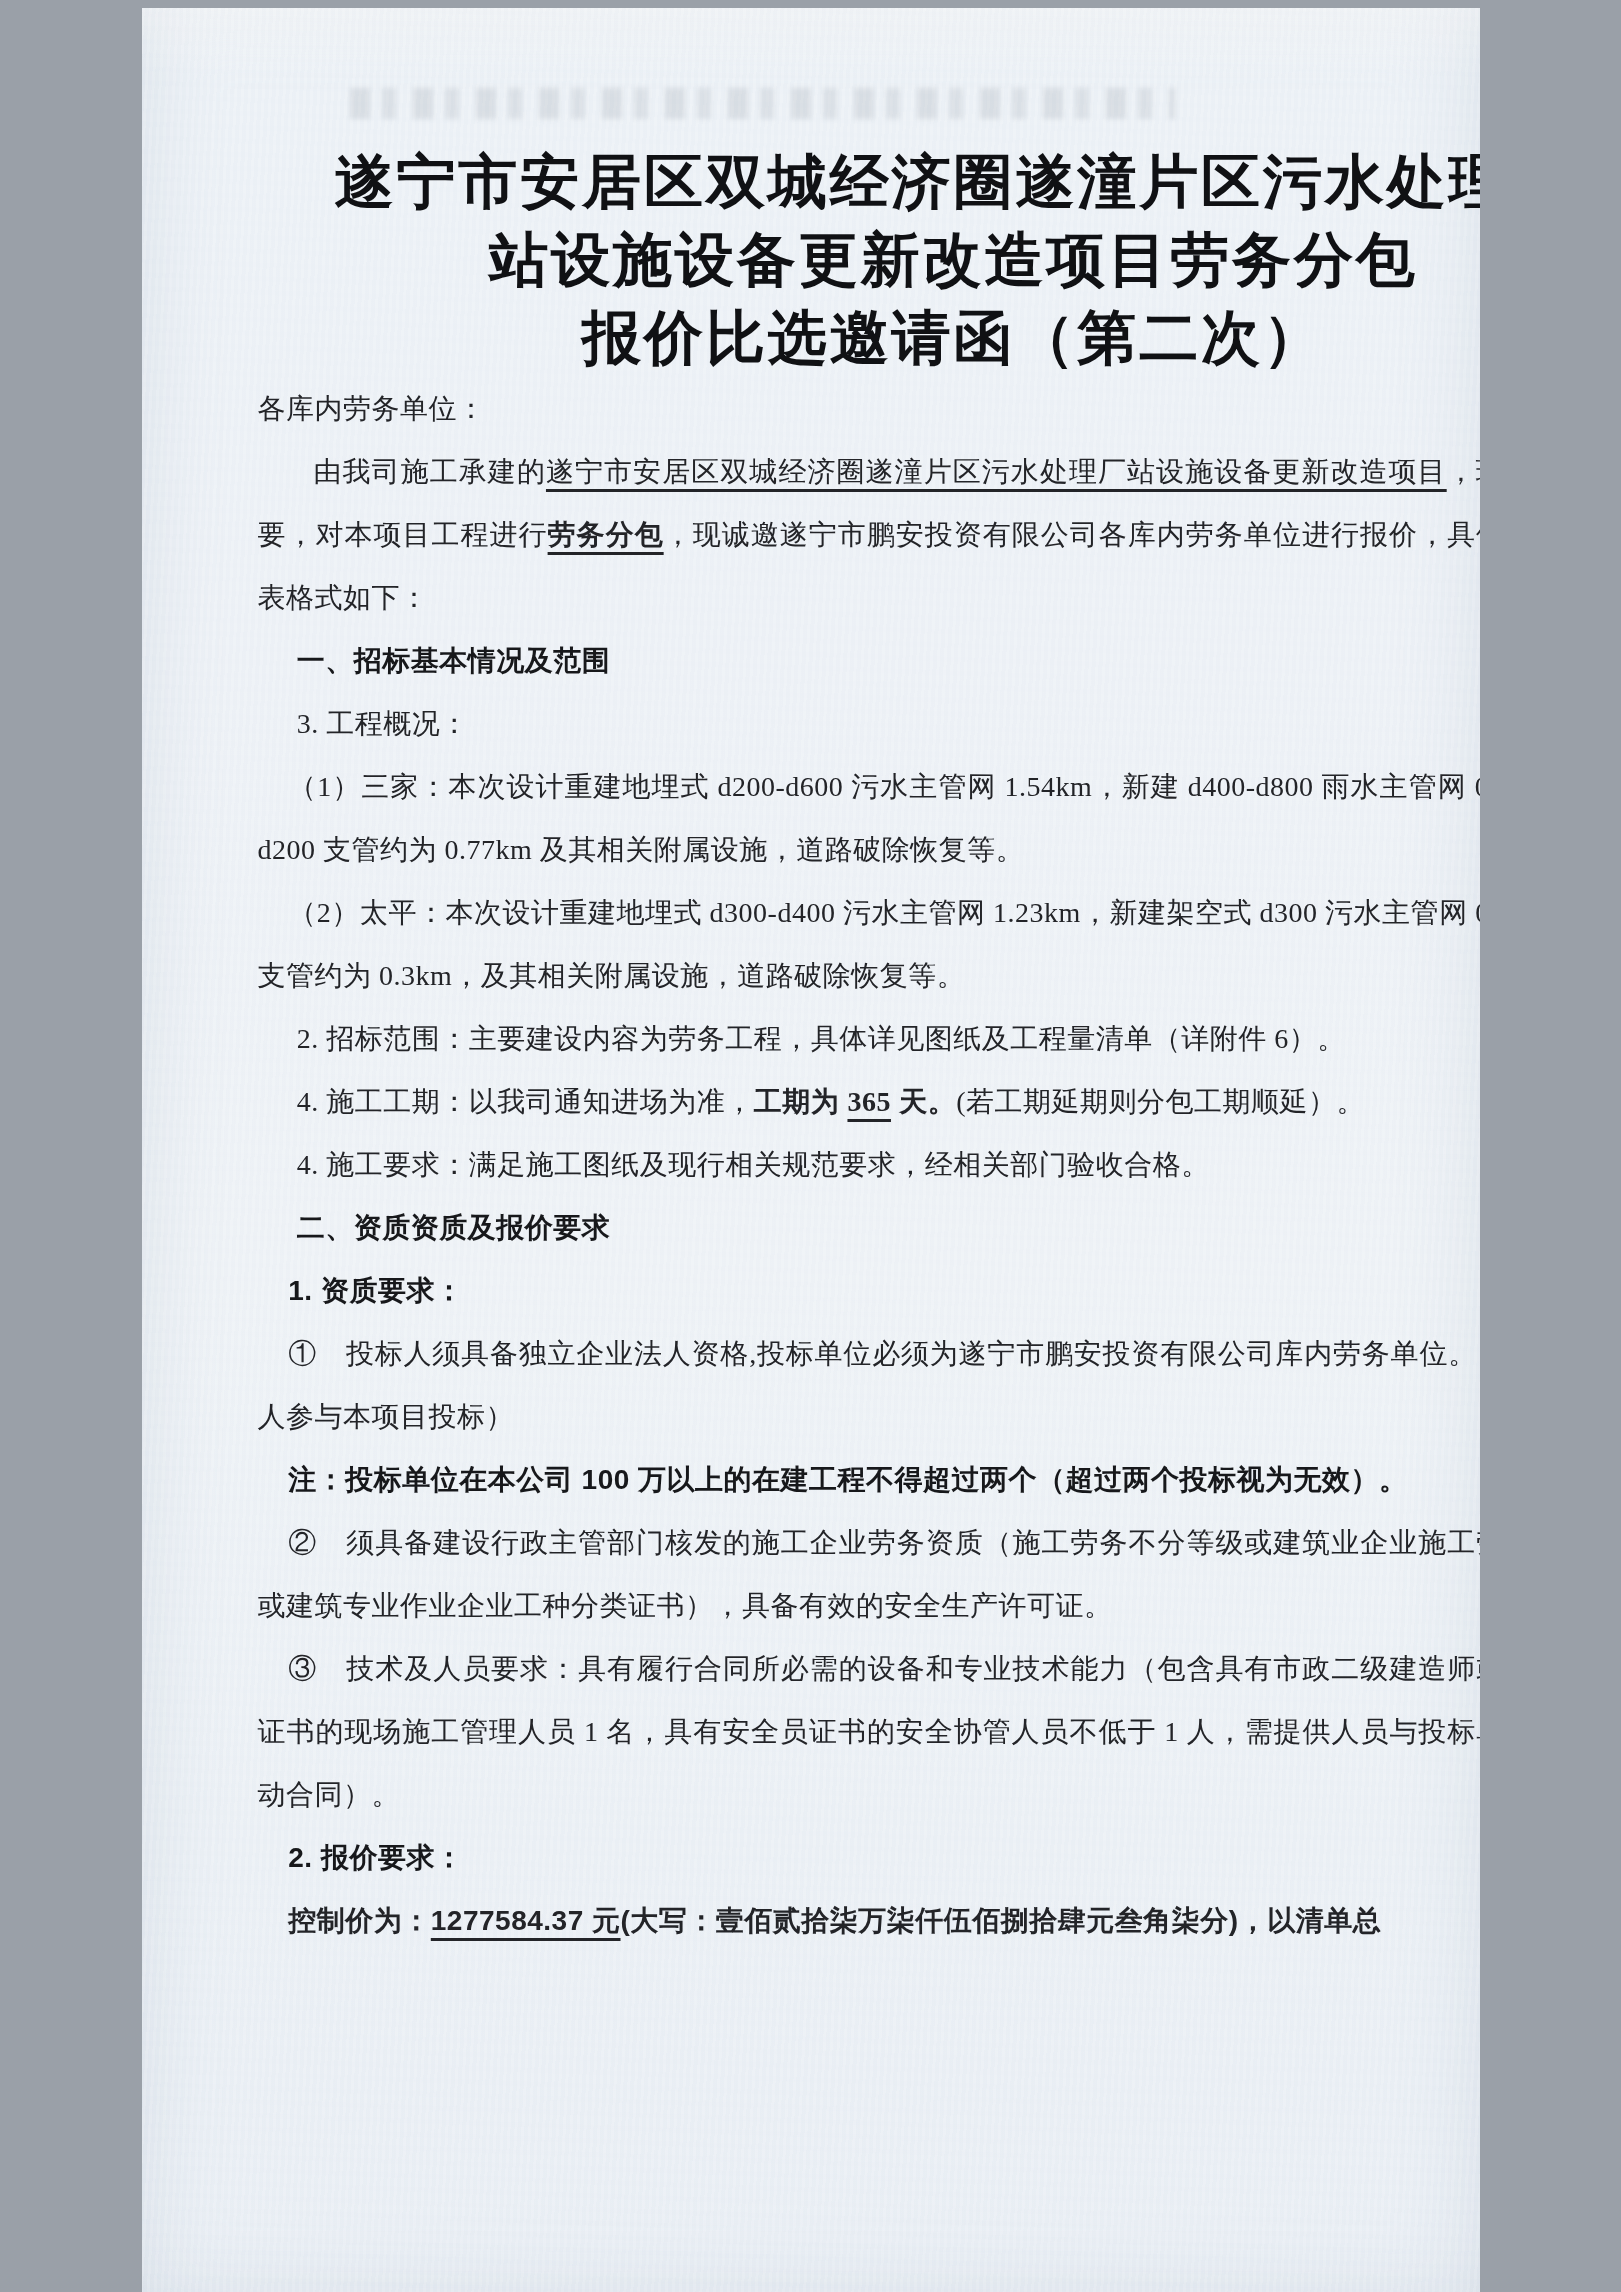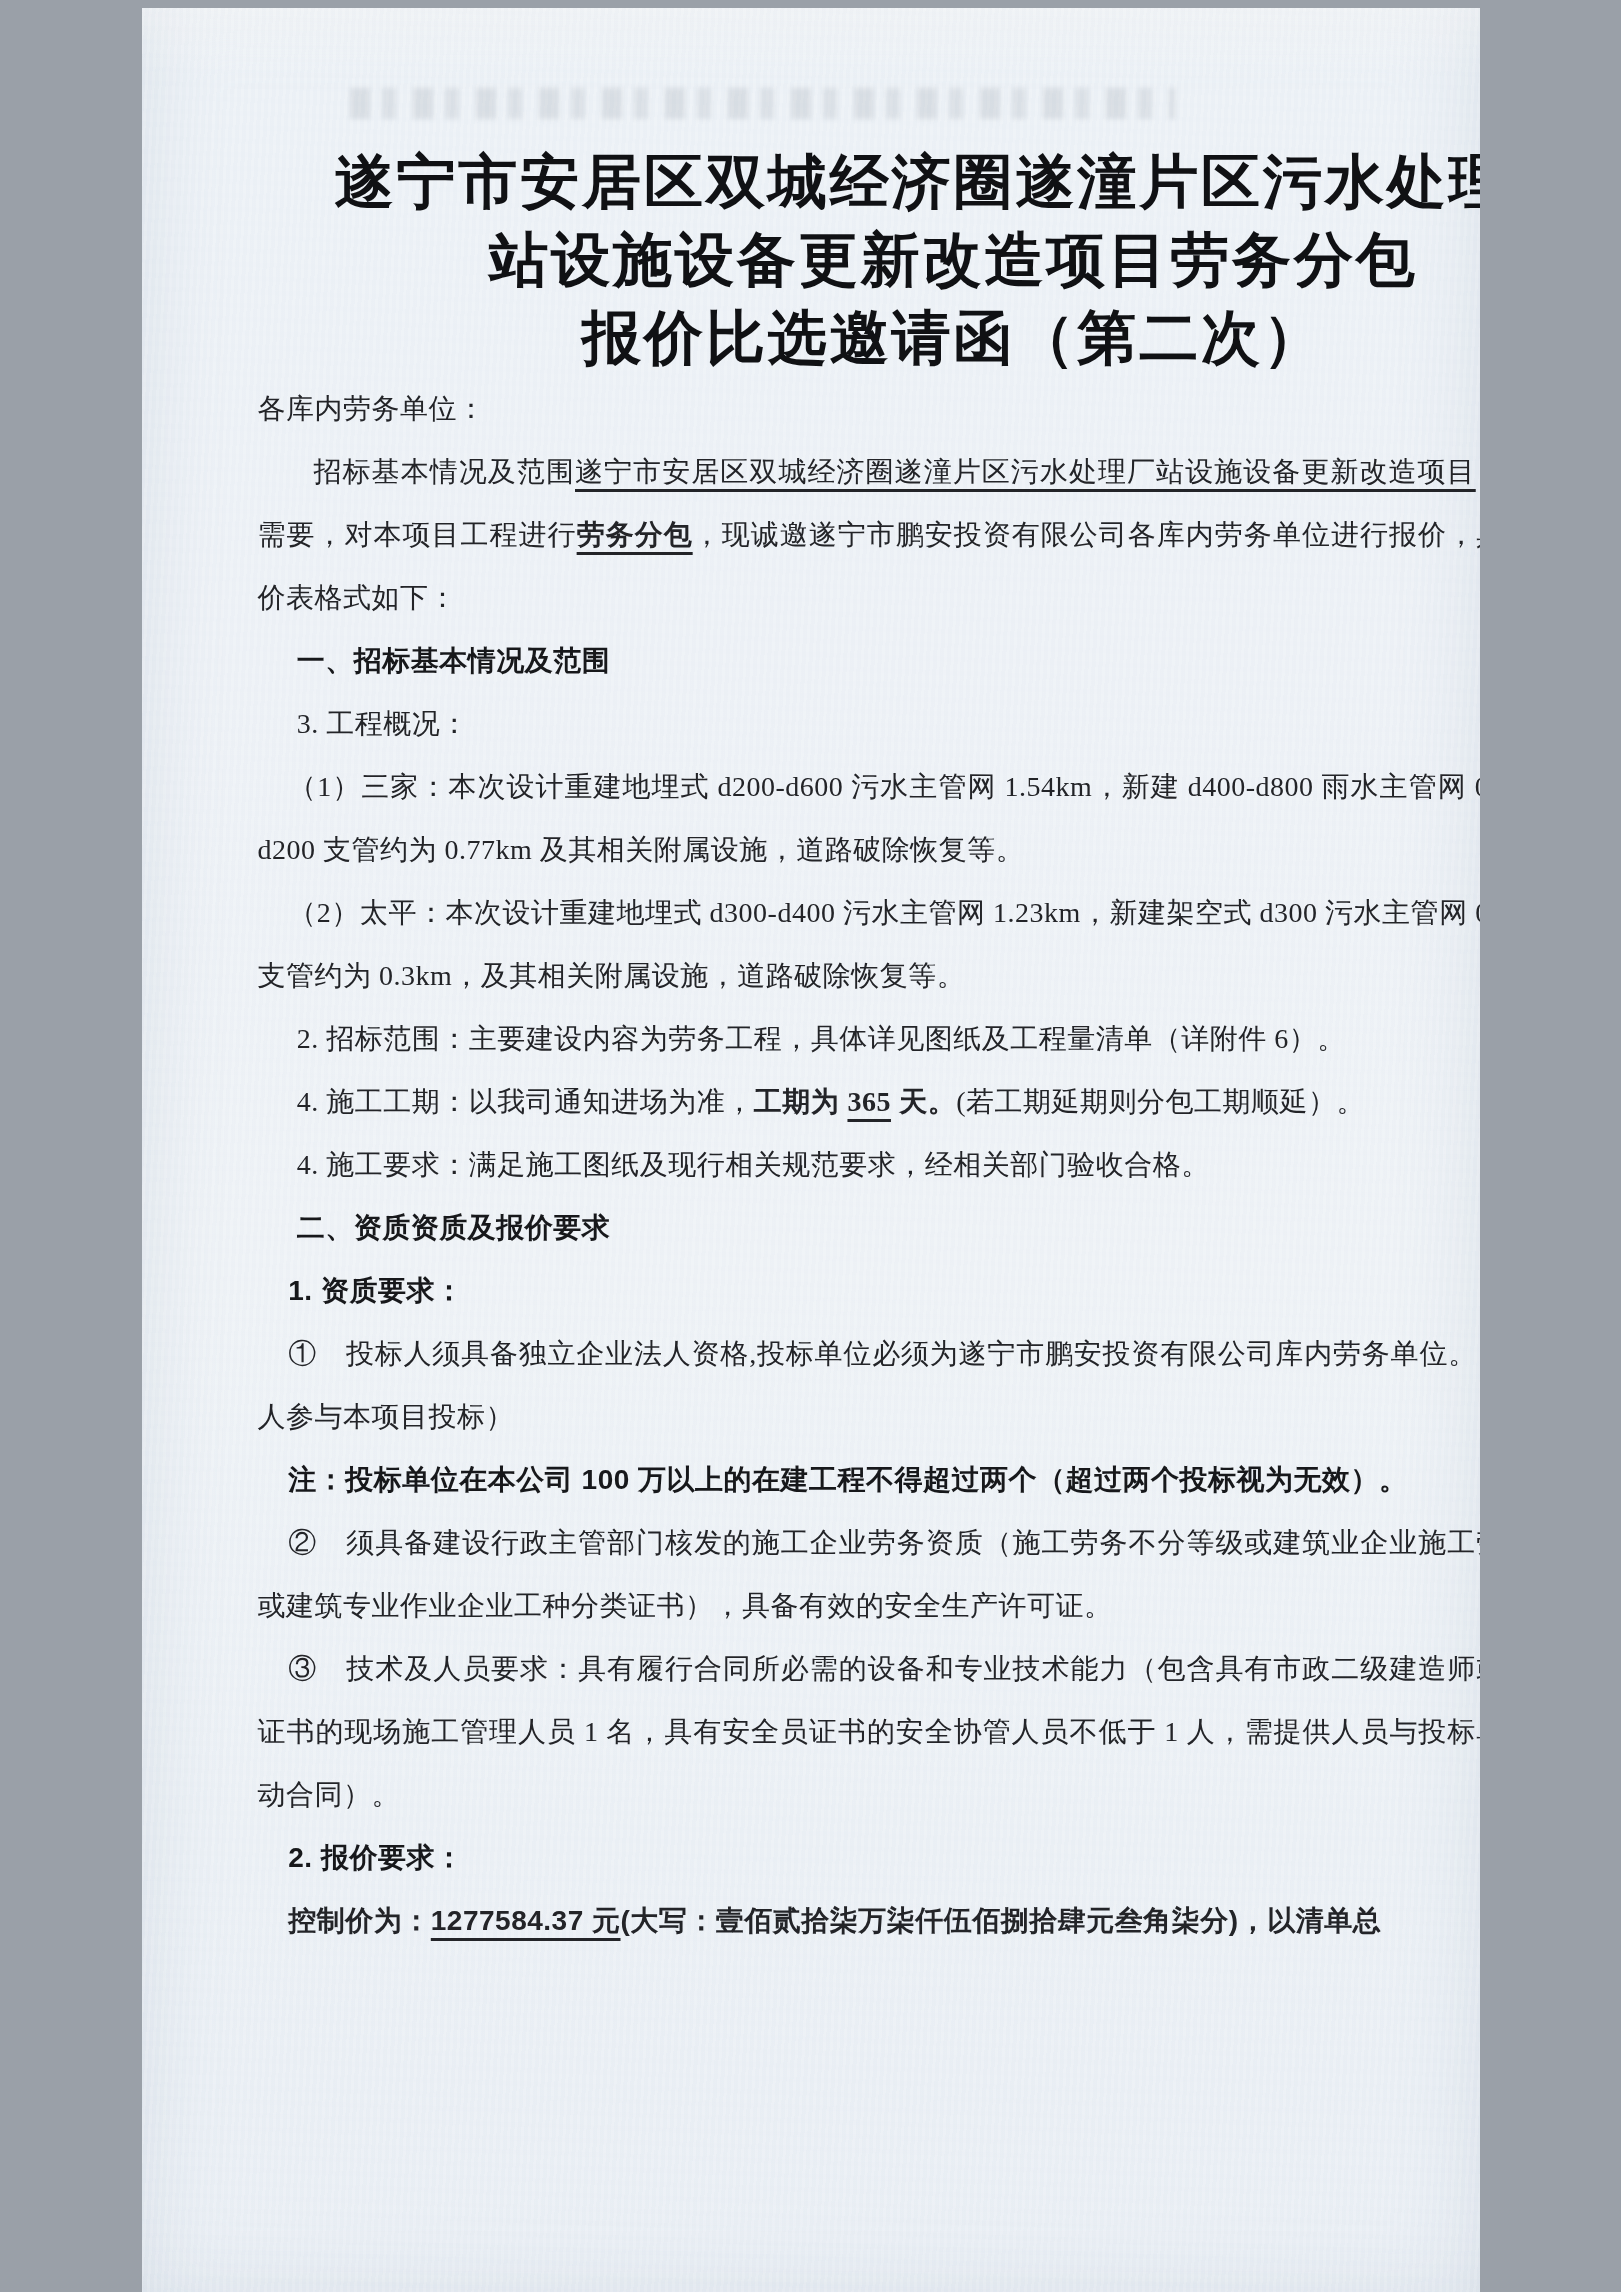--- a/index.html
+++ b/index.html
@@ -61,21 +61,21 @@
   <div class="content">
 
     <h1 class="doc-title">
       <span style="display:block">遂宁市安居区双城经济圈遂潼片区污水处理厂</span>
       <span style="display:block">站设施设备更新改造项目劳务分包</span>
       <span style="display:block">报价比选邀请函（第二次）</span>
     </h1>
 
     <p class="body salutation">各库内劳务单位：</p>
 
-    <p class="body indent2"><span>招标基本情况及范围</span><span class="u">遂宁市安居区双城经济圈遂潼片区污水处理厂站设施设备更新改造项目</span><span>，现根据施工需要，对本项目工程进行</span><span class="b u">劳务分包</span><span>，现诚邀遂宁市鹏安投资有限公司各库内劳务单位进行报价，具体要求及报价表格式如下：</span></p>
+    <p class="body indent2"><span>由我司施工承建的</span><span class="u">遂宁市安居区双城经济圈遂潼片区污水处理厂站设施设备更新改造项目</span><span>，现根据施工需要，对本项目工程进行</span><span class="b u">劳务分包</span><span>，现诚邀遂宁市鹏安投资有限公司各库内劳务单位进行报价，具体要求及报价表格式如下：</span></p>
 
     <p class="body h indent15 mt-sec">一、招标基本情况及范围</p>
 
     <p class="body indent15 mt-item">3. 工程概况：</p>
 
     <p class="body indent12">（1）三家：本次设计重建地埋式 d200-d600 污水主管网 1.54km，新建 d400-d800 雨水主管网 0.58km，新建 d200 支管约为 0.77km 及其相关附属设施，道路破除恢复等。</p>
 
     <p class="body indent12">（2）太平：本次设计重建地埋式 d300-d400 污水主管网 1.23km，新建架空式 d300 污水主管网 0.26km，d200 支管约为 0.3km，及其相关附属设施，道路破除恢复等。</p>
 
     <p class="body indent15">2. 招标范围：主要建设内容为劳务工程，具体详见图纸及工程量清单（详附件 6）。</p>

